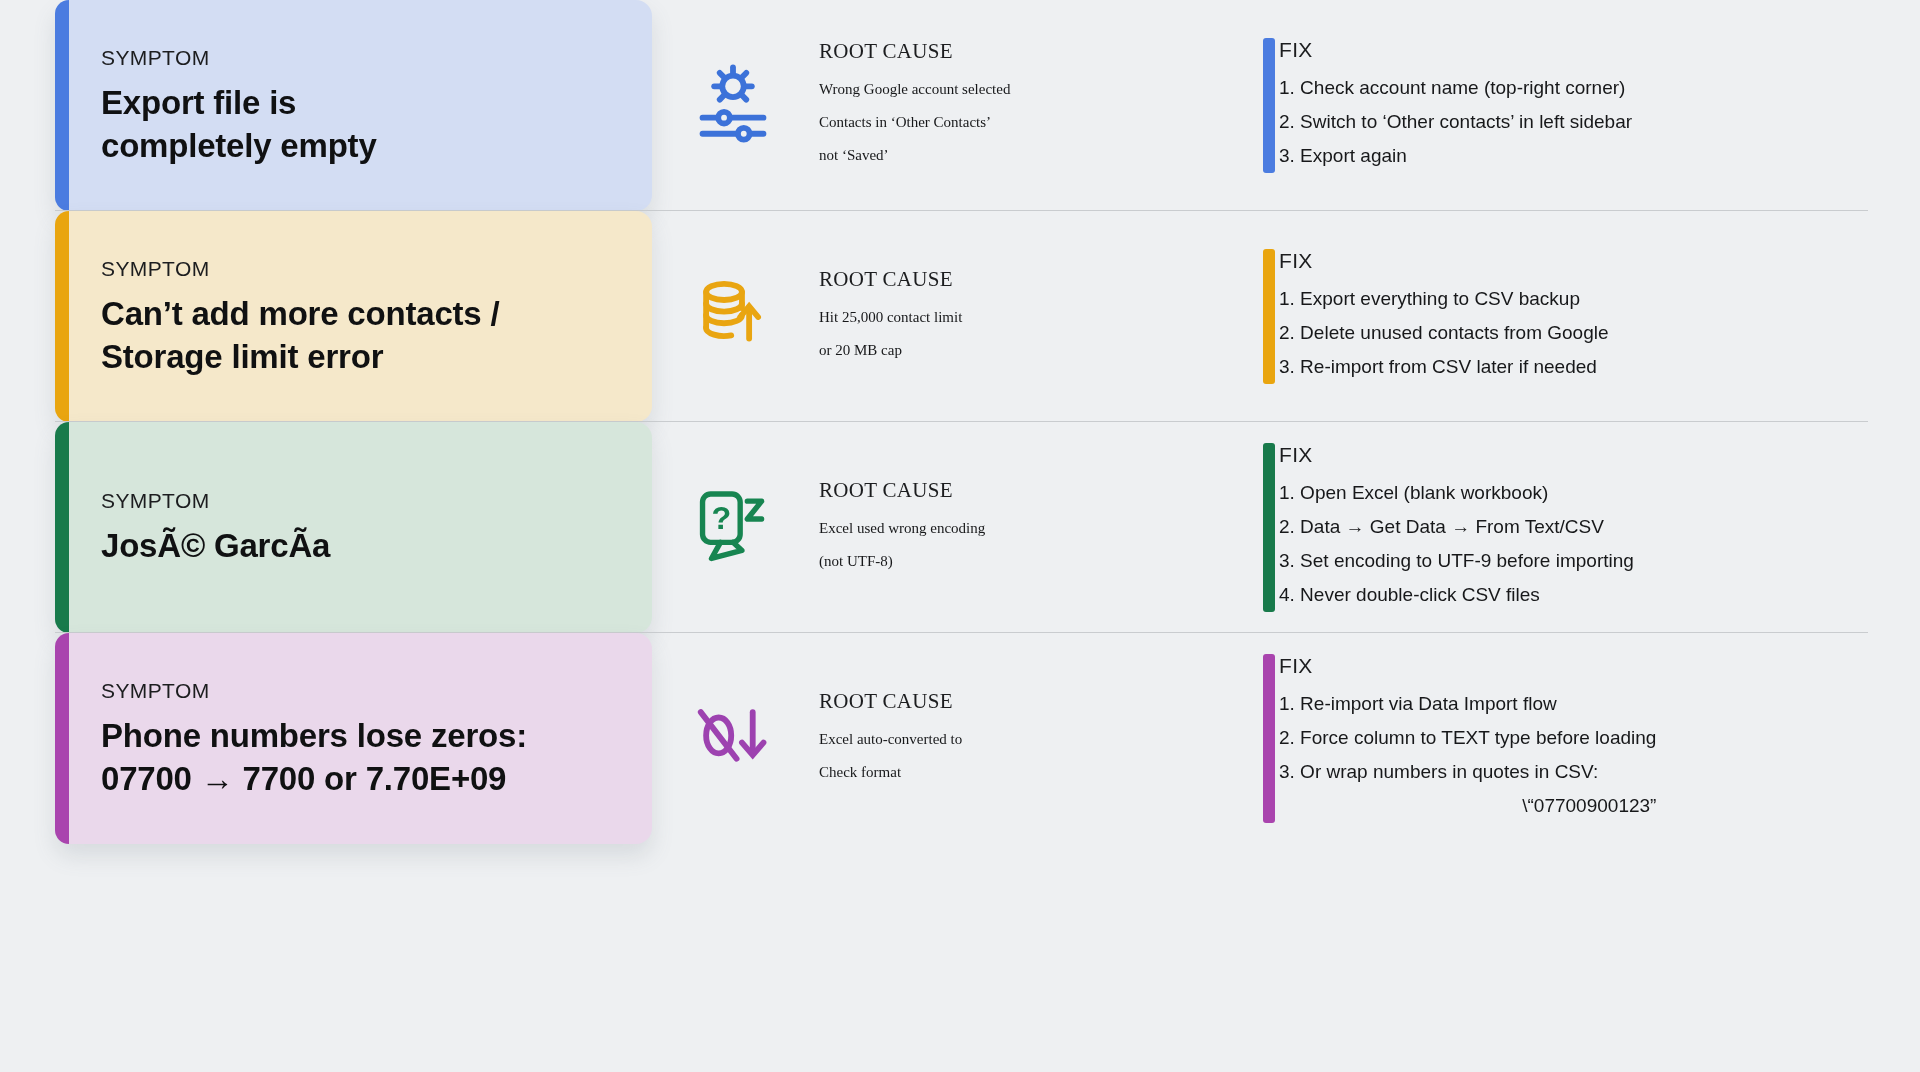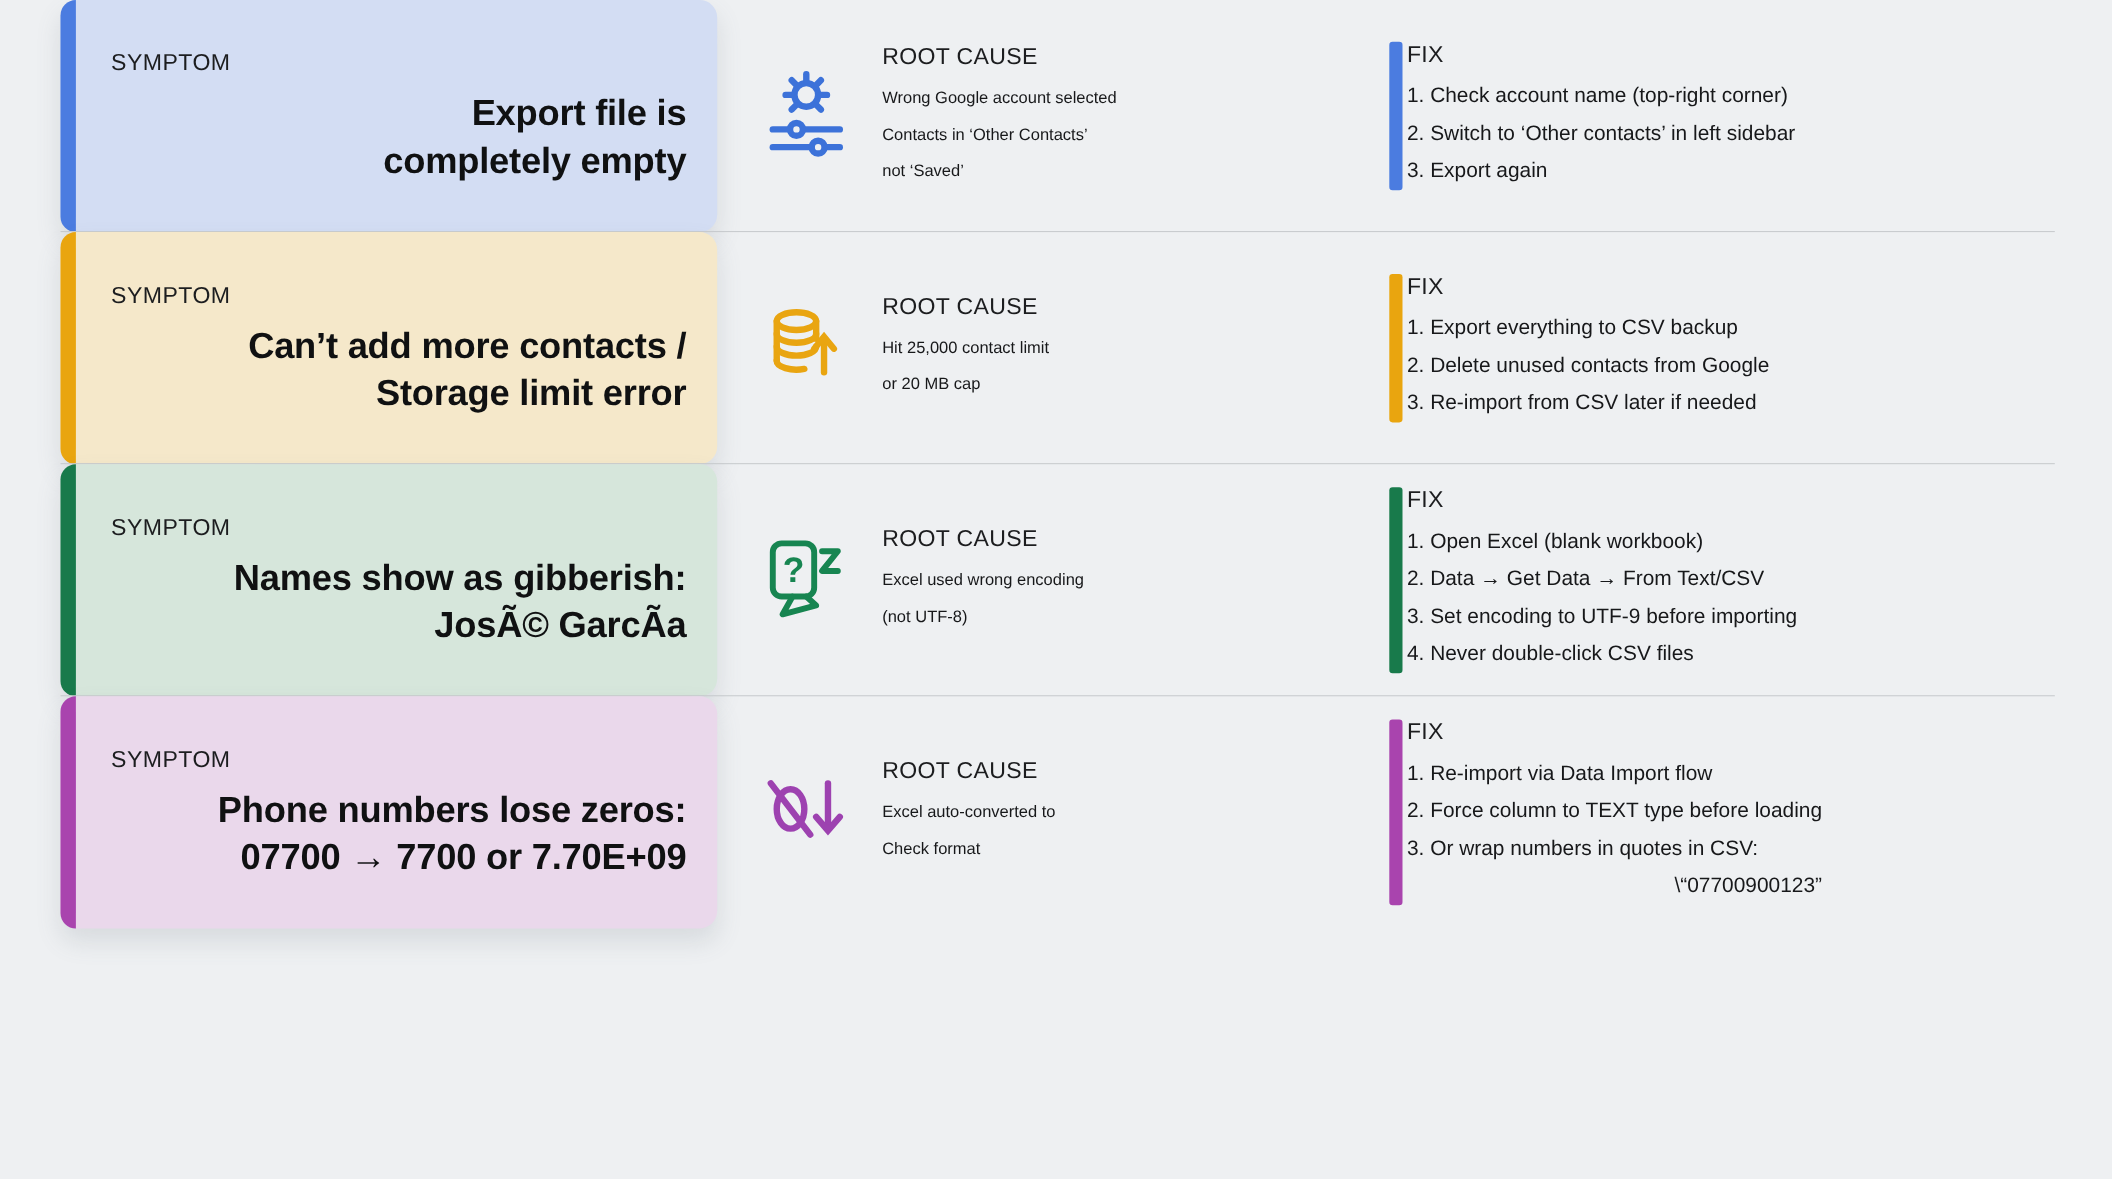--- a/index.html
+++ b/index.html
@@ -34,27 +34,27 @@
     padding: 26px 28px 24px 46px;
     box-shadow: 0 12px 22px rgba(100,110,125,.16);
     display: flex; flex-direction: column; justify-content: center;
   }
   .accent-bar {
     position: absolute; left: 0; top: 0; bottom: 0; width: 14px;
     background: var(--accent);
     border-radius: 16px 0 0 16px;
   }
   .card-label { font-size: 21px; letter-spacing: .4px; margin-bottom: 12px; color: #1c1d1f; }
-  .card-title { font-size: 33px; font-weight: 700; line-height: 1.28; letter-spacing: -.2px; color: #101112; text-align: right; }
+  .card-title { font-size: 33px; font-weight: 700; line-height: 1.28; letter-spacing: -.2px; color: #101112; }
 
   
   .mid { display: flex; align-items: center; margin-left: 38px; width: 520px; }
   .icon { flex: 0 0 86px; width: 86px; display: flex; justify-content: center; color: var(--icon); }
   .icon svg { display: block; }
-  .cause { margin-left: 26px; }
+  .cause { margin-left: 43px; font-family: Liberation Serif, serif; }
   .sec-label { font-size: 21px; letter-spacing: .3px; margin-bottom: 9px; color: #1c1d1f; }
   .cause-line { font-size: 15px; line-height: 33px; color: #17181a; }
 
   
   .fix { display: flex; margin-left: 53px; }
   .fix-bar { flex: 0 0 12px; width: 12px; background: var(--accent); border-radius: 3px; }
   .fix-content { margin-left: 4px; }
   .fix-step { font-size: 19px; line-height: 34px; color: #17181a; }
   .fix-step.cont { padding-left: 32px; text-align: right; }
 </style>
@@ -146,21 +146,20 @@
       </div>
     </div>
     <div class="divider"></div>
   </section>
 
   <section class="row" style="--accent: #187a4b; --card-bg: #d6e6db; --icon: #178551;">
     <div class="symptom-card">
       <div class="accent-bar"></div>
       <div class="card-label">SYMPTOM</div>
       <div class="card-title">
-        <div>Names show as gibberish:</div>
         <div>JosÃ© GarcÃ­a</div>
       </div>
     </div>
     <div class="mid">
       <div class="icon">
         <svg width="86" height="96" viewBox="0 0 96 96" fill="none" stroke="currentColor" stroke-width="6" stroke-linecap="round" stroke-linejoin="round">
           <rect x="14" y="10" width="42" height="54" rx="9"></rect>
           <text x="35" y="49" text-anchor="middle" stroke="none" fill="currentColor" font-family="Liberation Sans, DejaVu Sans, sans-serif" font-size="36" font-weight="bold">?</text>
           <polyline points="64,18 80,18 64,38 80,38"></polyline>
           <path d="M34 64 L24 82 L58 73 L48 64"></path>

